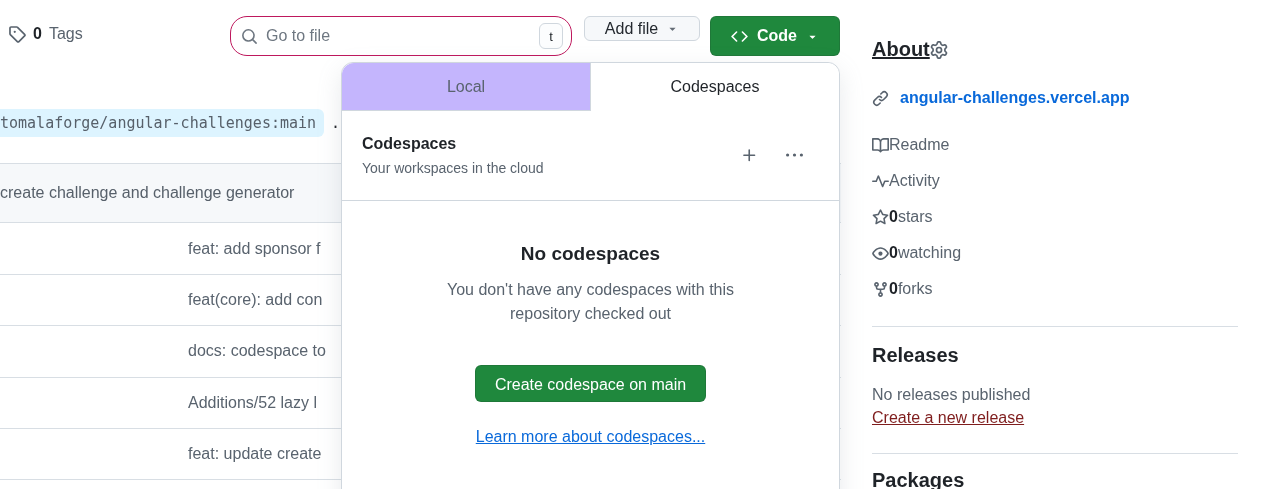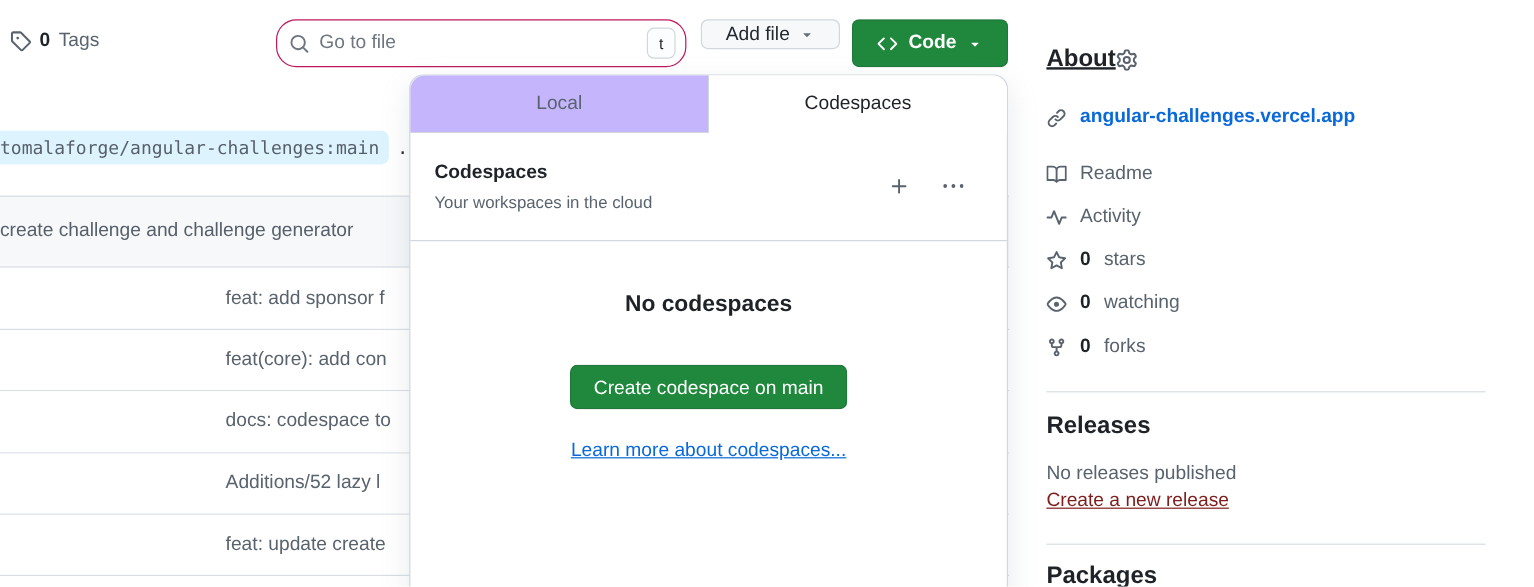--- a/index.html
+++ b/index.html
@@ -110,21 +110,21 @@
 
   
   .sidebar { position:absolute; left:872px; top:0; width:366px; }
   .about-row { margin-top:38px; display:flex; align-items:center; justify-content:flex-start;text-decoration:underline; }
   .about-title { font-size:20px; font-weight:bold; color:#1f2328; }
   .gear { color:#59636e; cursor:pointer; }
   .website-row { margin-top:28px; display:flex; align-items:center; gap:11px; }
   .website-row .ic { color:#59636e; }
   .website-link { font-size:16px; font-weight:bold; color:#0969da; text-decoration:none; cursor:pointer; }
   .meta-list { margin-top:20px; }
-  .meta-item { height:36px; display:flex; align-items:center; gap:11px; font-size:16px; color:#59636e; cursor:pointer; }
+  .meta-item { height:36px; display:flex; align-items:center; font-size:16px; color:#59636e; cursor:pointer; }
   .meta-item .ic { color:#59636e; }
   .meta-count { font-weight:bold; color:#1f2328; }
   .side-divider { border:none; border-top:1px solid #d8dee4; margin-top:19px; }
   .section-title { margin-top:17px; font-size:20px; font-weight:bold; color:#1f2328; }
   .releases-empty { margin-top:19px; font-size:16px; color:#59636e; }
   .releases-link { display:inline-block; margin-top:5px; font-size:16px; color:#7f1d1d; text-decoration:underline; cursor:pointer; }
   .divider-2 { margin-top:26px; }
   .packages-title { margin-top:15px; }
 </style>
 </head>
@@ -222,20 +222,21 @@
         <span class="ic">
           <svg width="17" height="17" viewBox="0 0 16 16" fill="currentColor">
               <path d="M8 9a1.5 1.5 0 1 0 0-3 1.5 1.5 0 0 0 0 3ZM1.5 9a1.5 1.5 0 1 0 0-3 1.5 1.5 0 0 0 0 3Zm13 0a1.5 1.5 0 1 0 0-3 1.5 1.5 0 0 0 0 3Z"></path>
             </svg>
         </span>
       </div>
     </div>
 
     <div class="cs-empty">
       <div class="cs-empty-title">No codespaces</div>
+      <p class="cs-empty-desc">You don't have any codespaces with this repository checked out</p>
       <button class="cs-create-btn">Create codespace on main</button>
       <br>
       <a class="cs-learn-more">Learn more about codespaces...</a>
     </div>
   </div>
 
   <div class="sidebar">
     <div class="about-row">
       <span class="about-title">About</span>
       <span class="ic gear">

